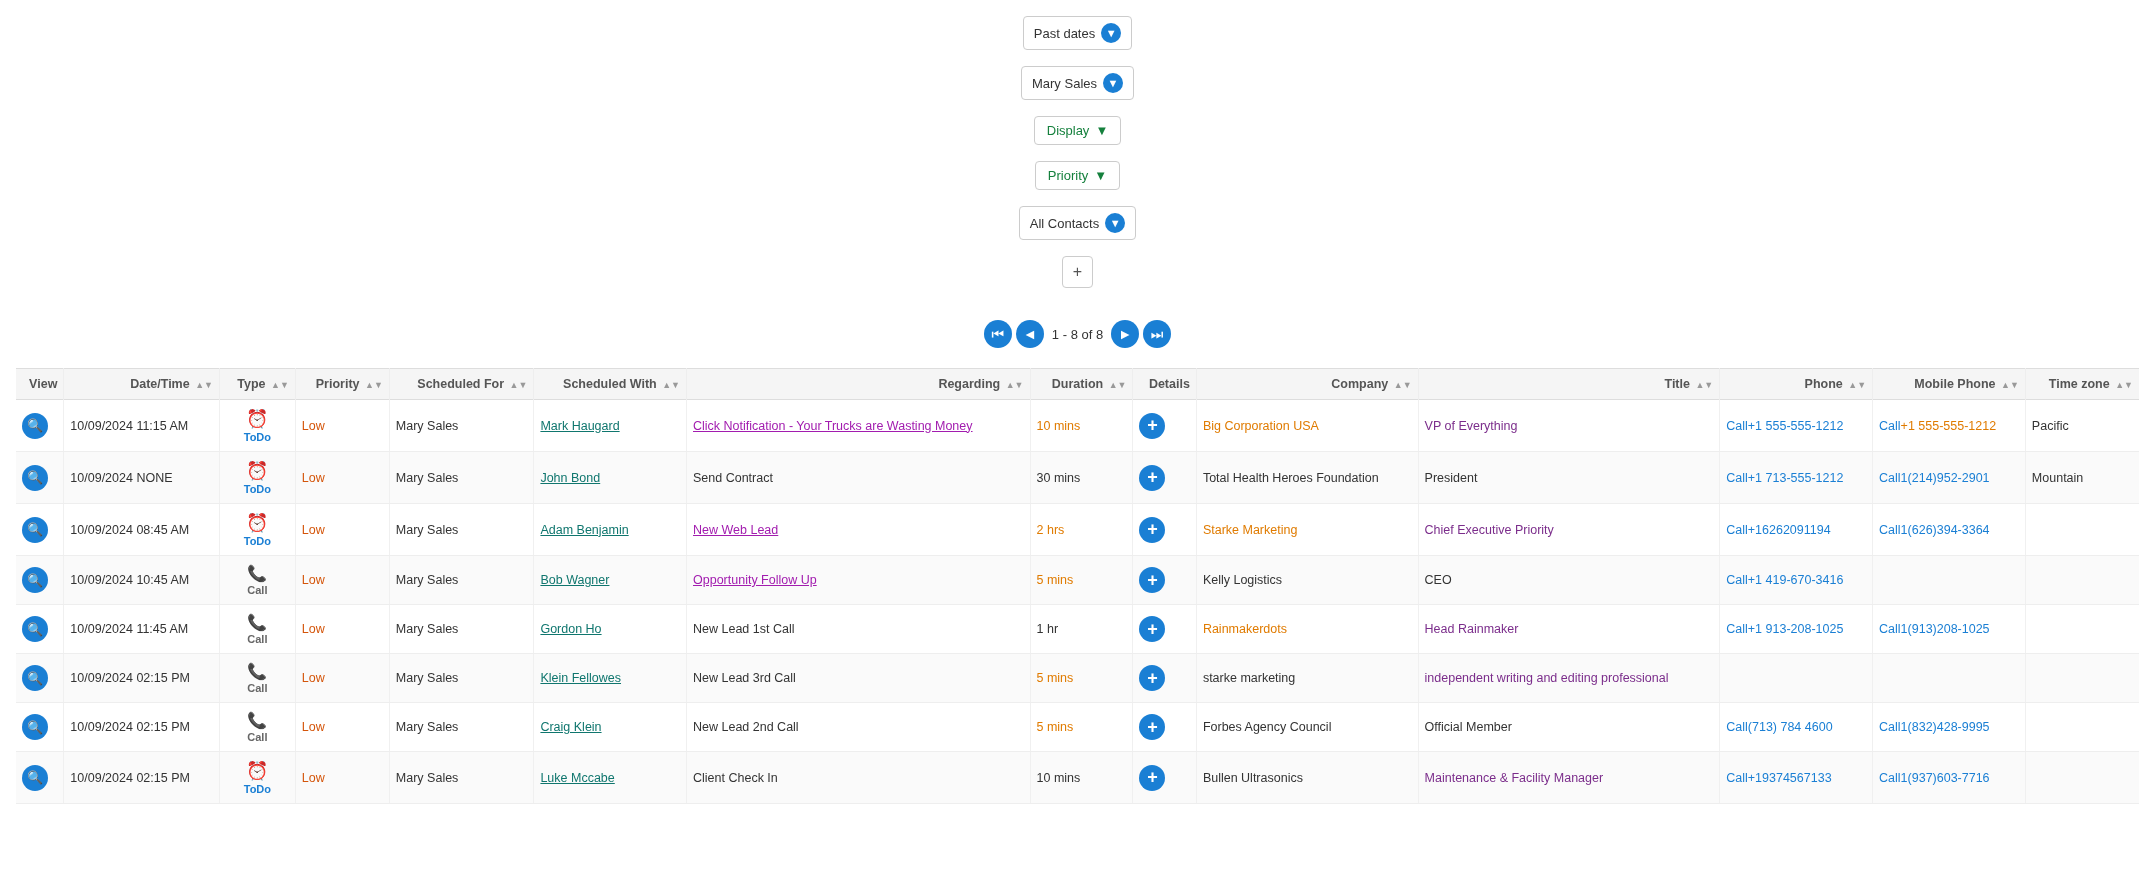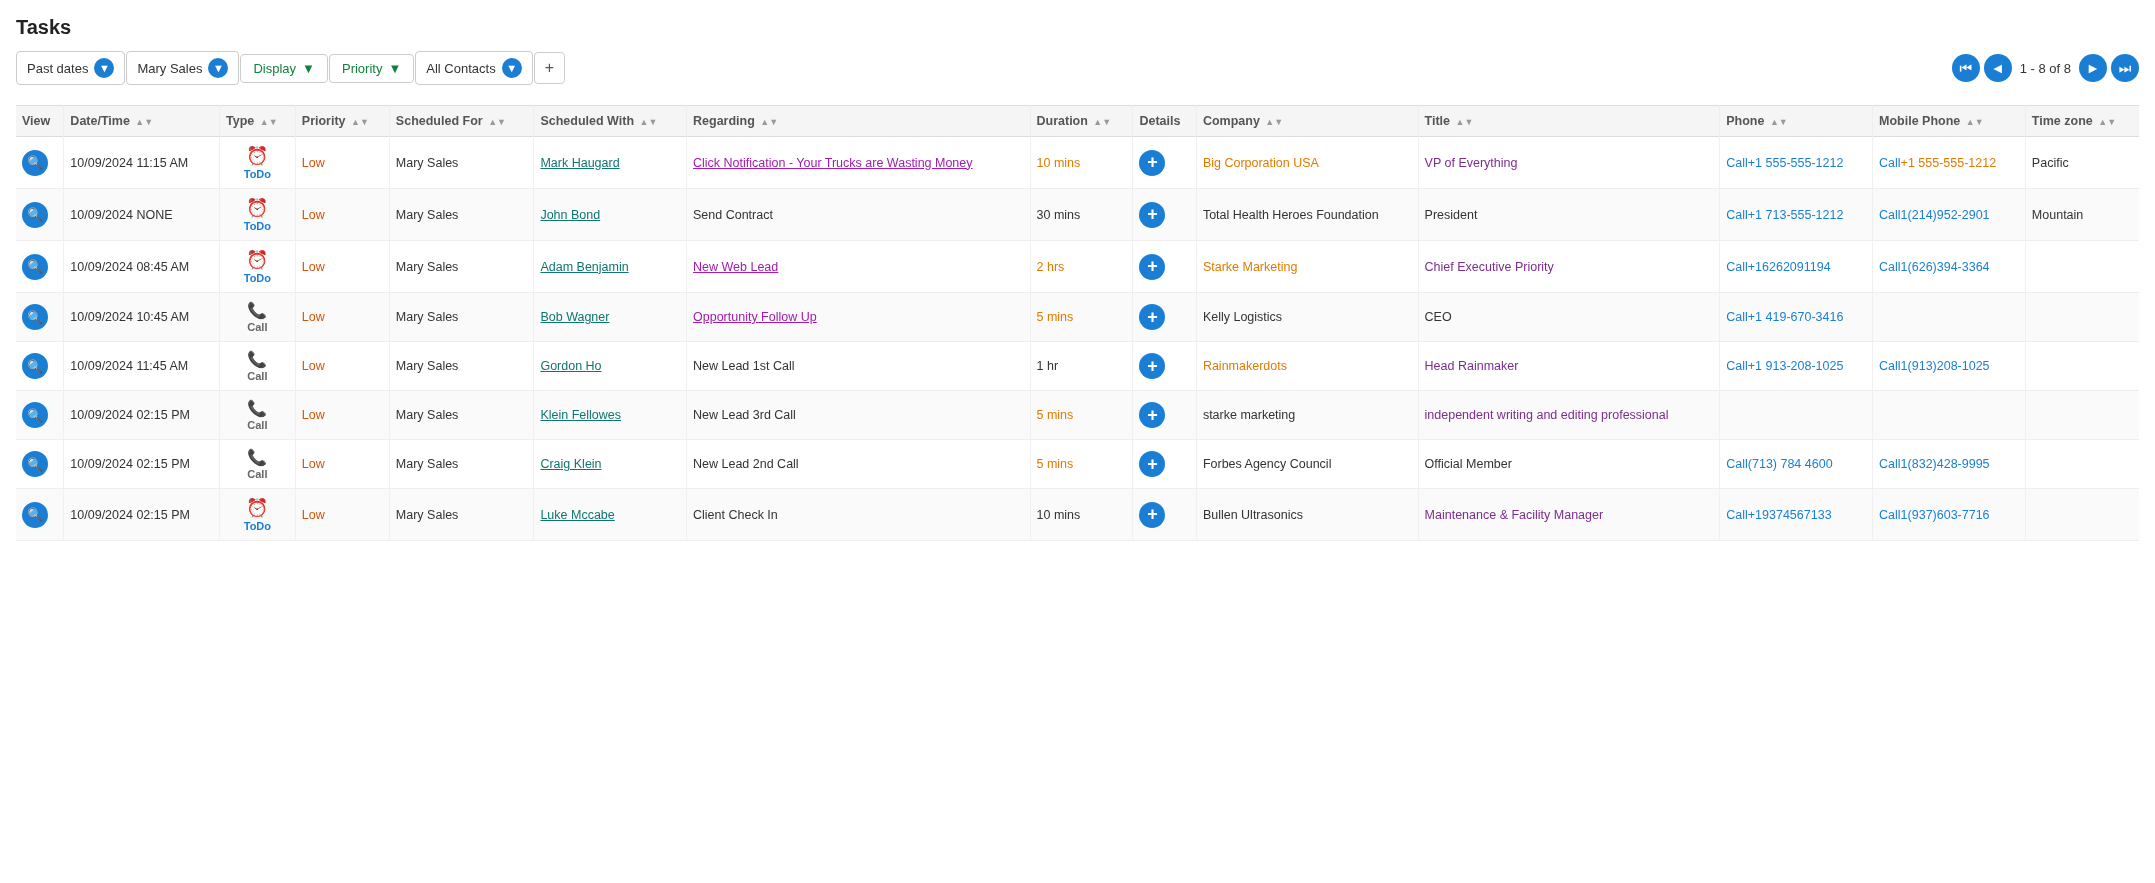--- a/index.html
+++ b/index.html
@@ -1,21 +1,21 @@
 <!DOCTYPE html>
 <html><head>
   <meta charset="utf-8">
   <style>
     * { box-sizing: border-box; margin: 0; padding: 0; }
     body { font-family: Arial, sans-serif; font-size: 13px; background: #fff; color: #333; }
     .page { padding: 16px; }
     h1 { font-size: 20px; font-weight: bold; margin-bottom: 12px; color: #222; }
 
     
-    .toolbar { display: flex; align-items: center; gap: 1px; margin-bottom: 20px; flex-wrap: wrap; }
+    .toolbar { display: flex; align-items: center; gap: 16px; margin-bottom: 20px; flex-wrap: wrap; flex-direction: column; }
     .btn-filter {
       display: flex; align-items: center; gap: 6px;
       border: 1px solid #ccc; border-radius: 4px;
       padding: 6px 10px; background: #fff; cursor: pointer;
       font-size: 13px; color: #333;
     }
     .btn-filter .chevron {
       width: 20px; height: 20px; border-radius: 50%;
       background: #1a7fd4; color: #fff; display: flex; align-items: center; justify-content: center;
       font-size: 11px; flex-shrink: 0;
@@ -38,21 +38,21 @@
       background: #1a7fd4; color: #fff; border: none;
       cursor: pointer; display: flex; align-items: center; justify-content: center;
       font-size: 14px;
     }
     .page-info { font-size: 13px; color: #333; padding: 0 4px; }
 
     
     table { width: 100%; border-collapse: collapse; font-size: 12.5px; }
     thead tr { background: #f5f5f5; border-bottom: 1px solid #ddd; border-top: 1px solid #ddd; }
     th {
-      padding: 8px 6px; text-align: left; font-weight: 600;
+      padding: 8px 6px; text-align: right; font-weight: 600;
       color: #555; white-space: nowrap; border-right: 1px solid #eee;
     }
     th:last-child { border-right: none; }
     td {
       padding: 8px 6px; border-bottom: 1px solid #eee;
       border-right: 1px solid #f0f0f0; vertical-align: middle;
     }
     td:last-child { border-right: none; }
     tbody tr:nth-child(even) { background: #fafafa; }
 
@@ -88,21 +88,20 @@
       background: #1a7fd4; color: #fff; border: none; cursor: pointer;
       display: flex; align-items: center; justify-content: center;
       font-size: 18px; font-weight: bold;
     }
     .call-link { color: #1a7fd4; text-decoration: none; }
   </style>
 </head>
 <body>
 
 <div class="page">
-  <h1>Tasks</h1>
 
   <div class="toolbar">
     <button class="btn-filter">
       <span>Past dates</span>
       <span class="chevron">▼</span>
     </button>
     <button class="btn-filter">
       <span>Mary Sales</span>
       <span class="chevron">▼</span>
     </button>

